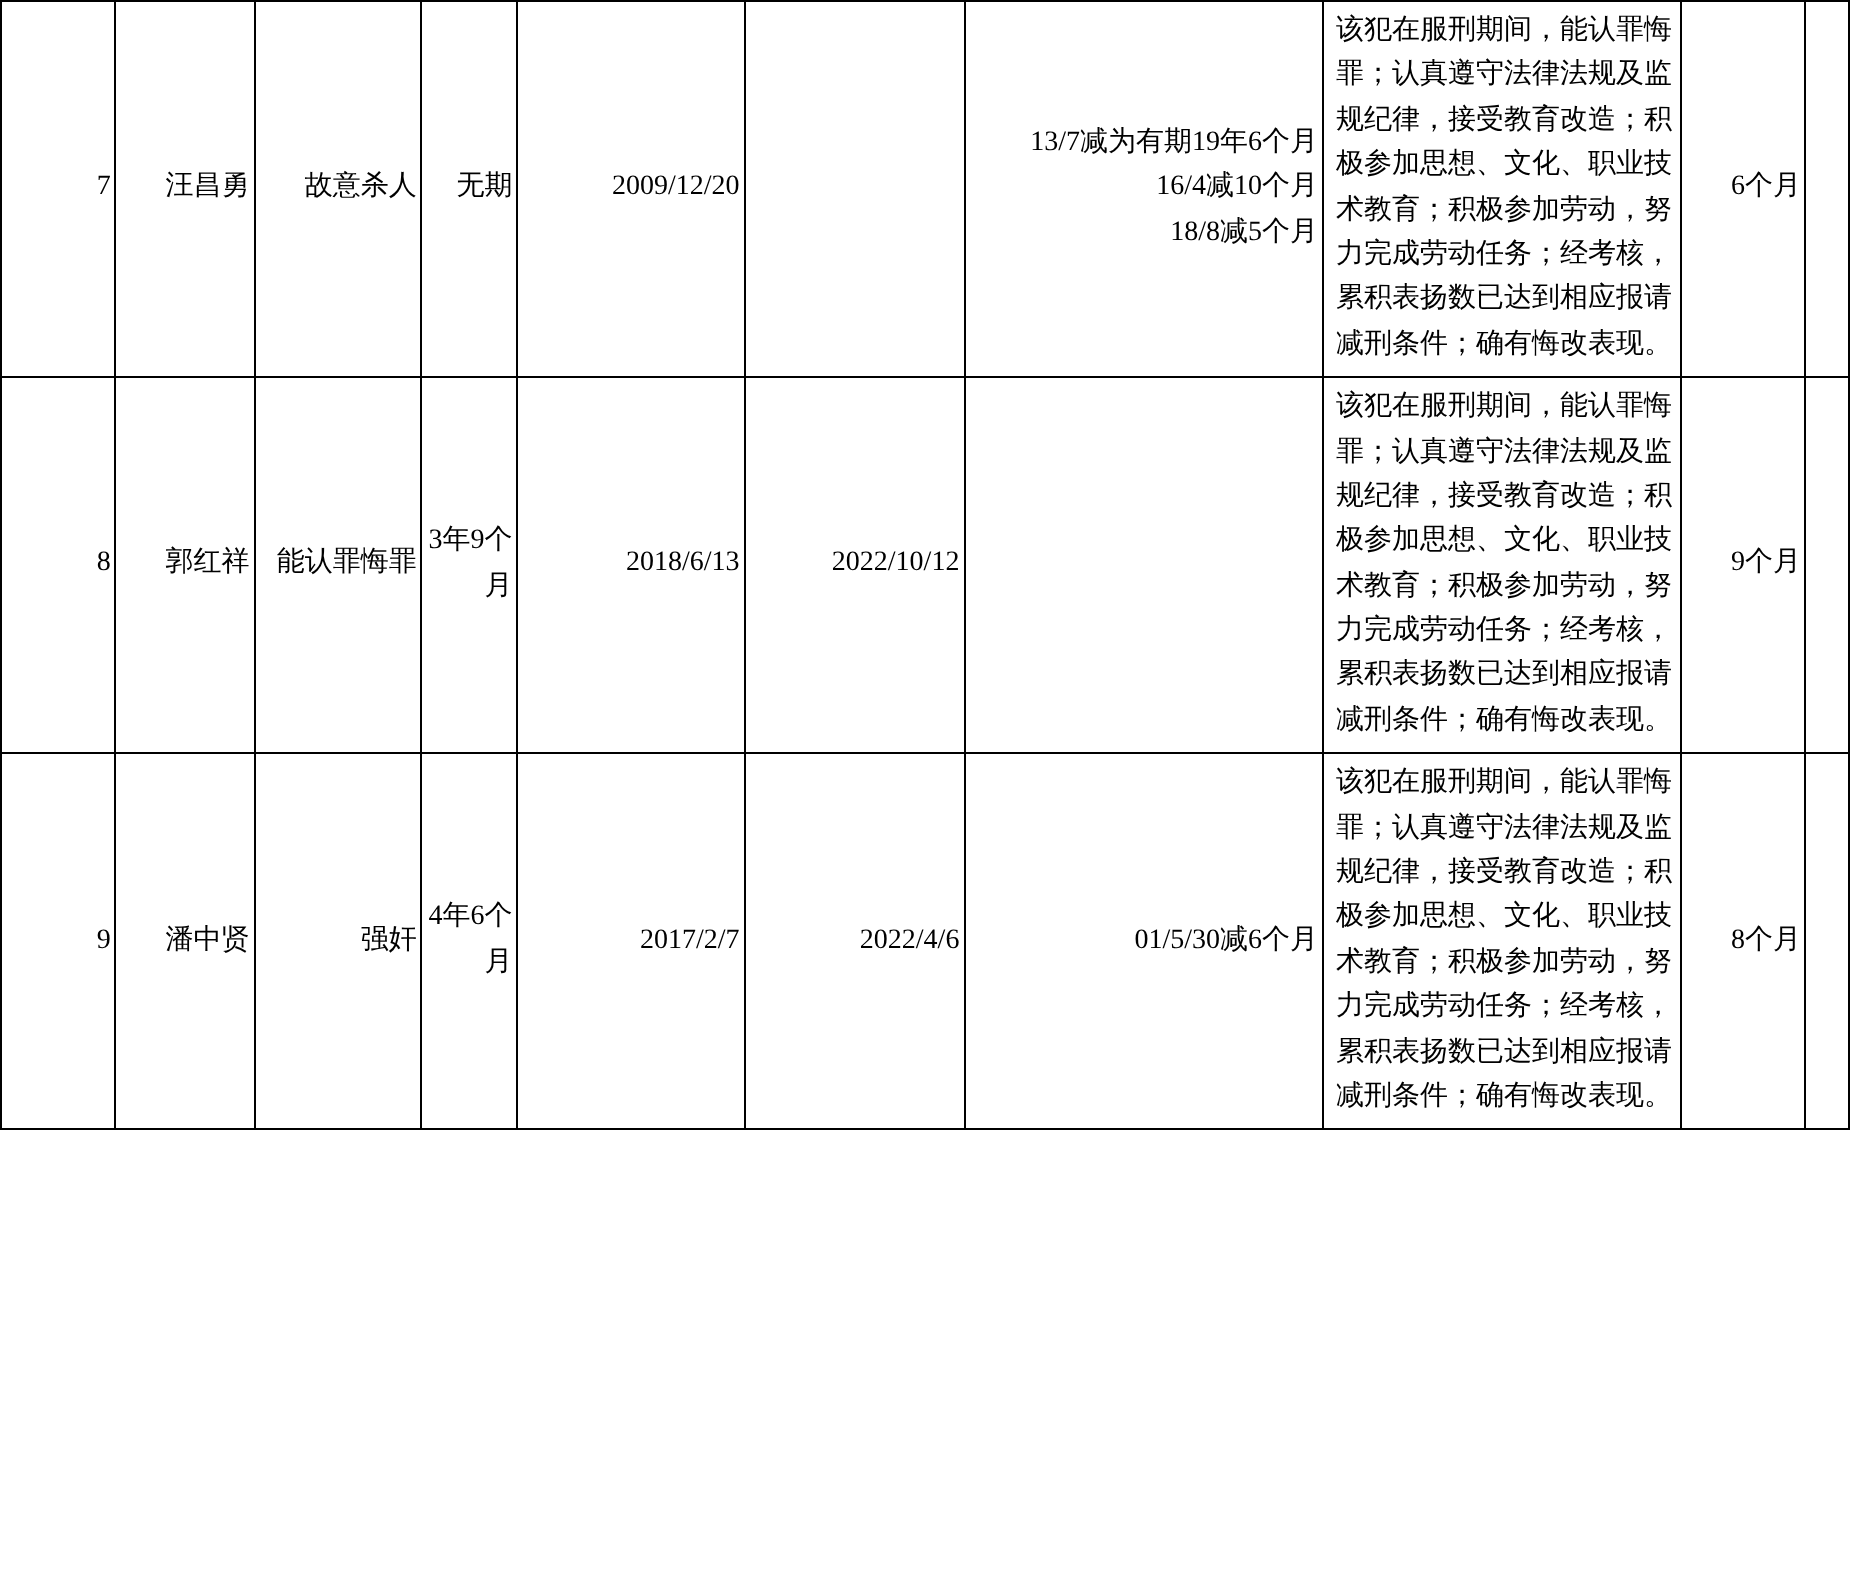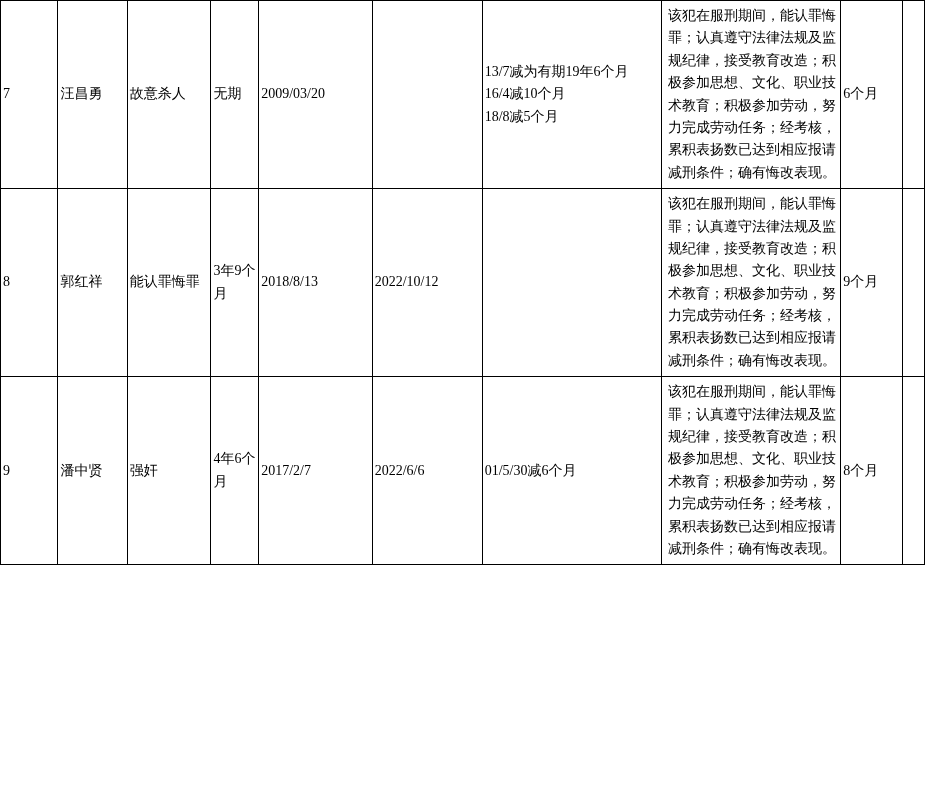--- a/index.html
+++ b/index.html
@@ -11,21 +11,21 @@
     background: #fff;
   }
   table {
     border-collapse: collapse;
     width: 925px;
     table-layout: fixed;
   }
   td {
     border: 1px solid #000;
     padding: 4px 2px;
-    text-align: left;
+    text-align: right;
     vertical-align: middle;
     word-wrap: break-word;
     line-height: 1.6;
   }
   .col-idx   { width: 48px; }
   .col-name  { width: 58px; }
   .col-crime { width: 70px; }
   .col-term  { width: 40px; }
   .col-start { width: 95px; }
   .col-end   { width: 92px; }
@@ -49,45 +49,45 @@
     <col class="col-desc">
     <col class="col-red">
     <col class="col-extra">
   </colgroup>
   <tbody id="tbody">
       <tr>
         <td>7</td>
         <td>汪昌勇</td>
         <td>故意杀人</td>
         <td>无期</td>
-        <td>2009/03/20</td>
+        <td>2009/12/20</td>
         <td></td>
         <td>13/7减为有期19年6个月<br>16/4减10个月<br>18/8减5个月</td>
         <td class="col-desc">该犯在服刑期间，能认罪悔罪；认真遵守法律法规及监规纪律，接受教育改造；积极参加思想、文化、职业技术教育；积极参加劳动，努力完成劳动任务；经考核，累积表扬数已达到相应报请减刑条件；确有悔改表现。</td>
         <td>6个月</td>
         <td></td>
       </tr>
       <tr>
         <td>8</td>
         <td>郭红祥</td>
         <td>能认罪悔罪</td>
         <td>3年9个月</td>
-        <td>2018/8/13</td>
+        <td>2018/6/13</td>
         <td>2022/10/12</td>
         <td></td>
         <td class="col-desc">该犯在服刑期间，能认罪悔罪；认真遵守法律法规及监规纪律，接受教育改造；积极参加思想、文化、职业技术教育；积极参加劳动，努力完成劳动任务；经考核，累积表扬数已达到相应报请减刑条件；确有悔改表现。</td>
         <td>9个月</td>
         <td></td>
       </tr>
       <tr>
         <td>9</td>
         <td>潘中贤</td>
         <td>强奸</td>
         <td>4年6个月</td>
         <td>2017/2/7</td>
-        <td>2022/6/6</td>
+        <td>2022/4/6</td>
         <td>01/5/30减6个月</td>
         <td class="col-desc">该犯在服刑期间，能认罪悔罪；认真遵守法律法规及监规纪律，接受教育改造；积极参加思想、文化、职业技术教育；积极参加劳动，努力完成劳动任务；经考核，累积表扬数已达到相应报请减刑条件；确有悔改表现。</td>
         <td>8个月</td>
         <td></td>
       </tr>
     </tbody>
 </table>
 
 </body></html>

